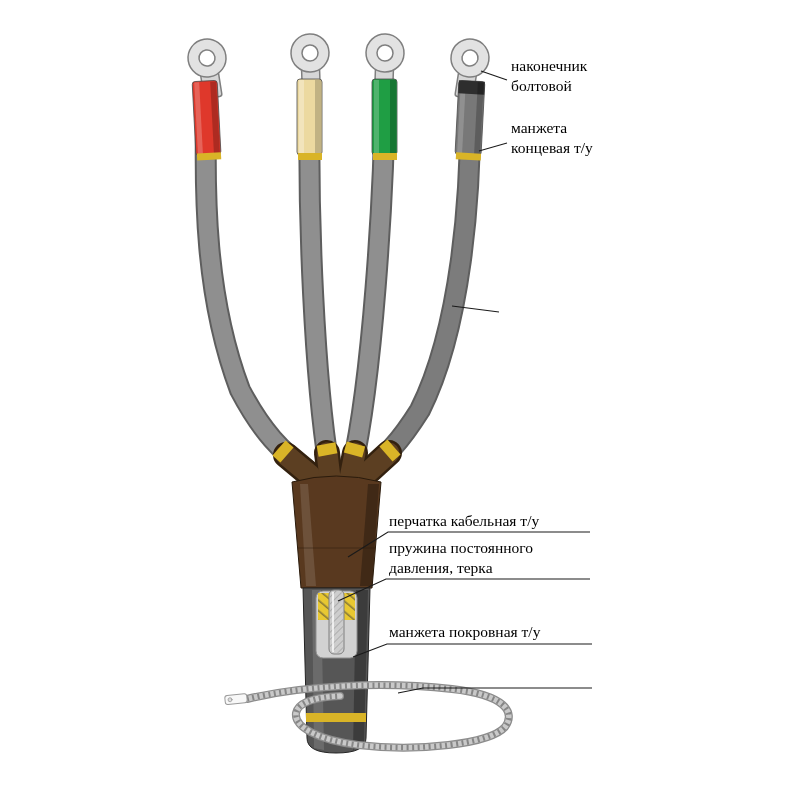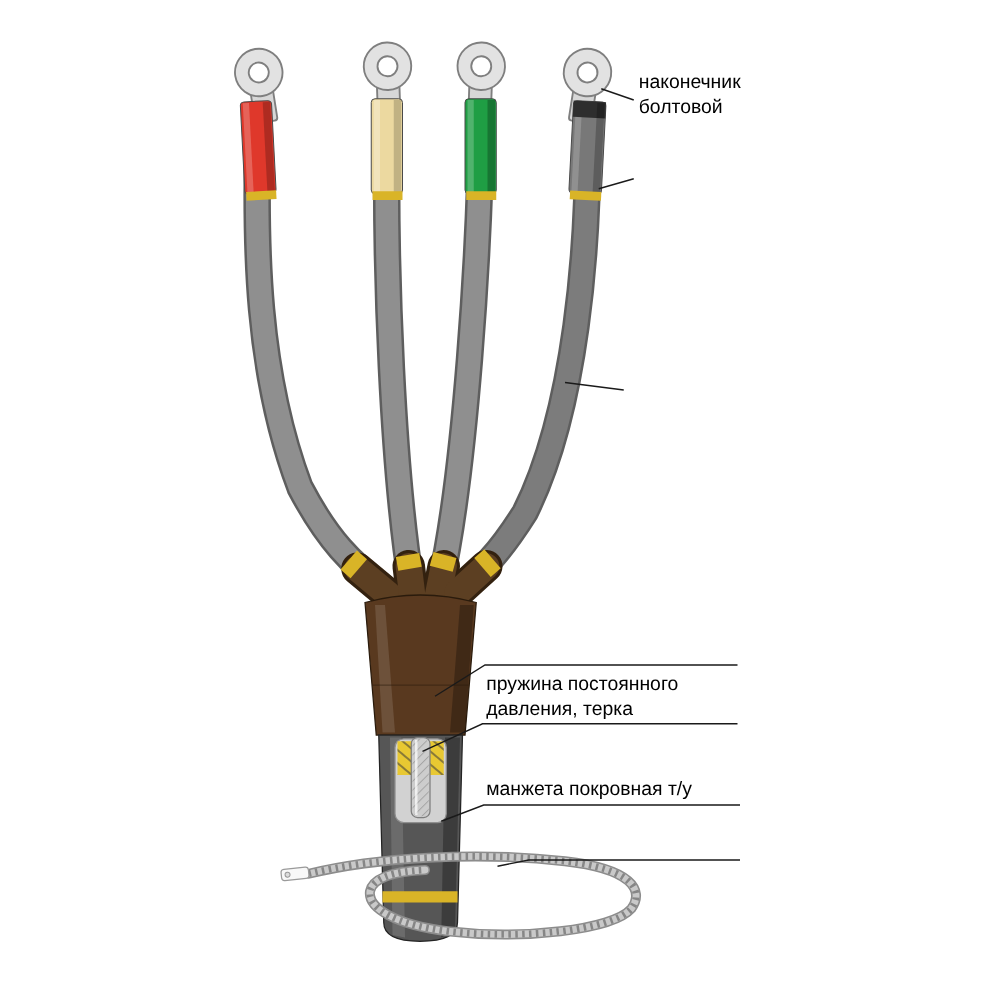--- a/index.html
+++ b/index.html
@@ -1,20 +1,20 @@
 <!DOCTYPE html>
 <html><head>
 <meta charset="utf-8">
 <style>
   html,body{margin:0;padding:0;background:#ffffff;}
   .stage{
     position:relative;
     width:800px;height:800px;
     background:#ffffff;
-    font-family:Liberation Sans, sans-serif;
+    font-family:Liberation Serif, serif;
     overflow:hidden;
   }
   .stage svg{position:absolute;left:0;top:0;}
   .label{
     position:absolute;
     font-size:15.5px;
     line-height:1.3;
     color:#000;
     white-space:pre-line;
   }
@@ -169,17 +169,20 @@
     <path d="M 499,312 L 452,306"></path>
     <path d="M 590,532 L 388,532 L 348,557"></path>
     <path d="M 590,579 L 386,579 L 338,601"></path>
     <path d="M 592,644 L 387,644 L 353,657"></path>
     <path d="M 592,688 L 423,688 L 398,693"></path>
   </g>
 </svg>
 
 <div class="label" style="left:511px;top:56px">наконечник
 болтовой</div>
+<div class="label" style="left:511px;top:118px">манжета
+концевая т/у</div>
+<div class="label" style="left:389px;top:511px">перчатка кабельная т/у</div>
 <div class="label" style="left:389px;top:622px">манжета покровная т/у</div>
 <div class="label" style="left:389px;top:538px">пружина постоянного
 давления, терка</div>
 
 </div>
 
 </body></html>

